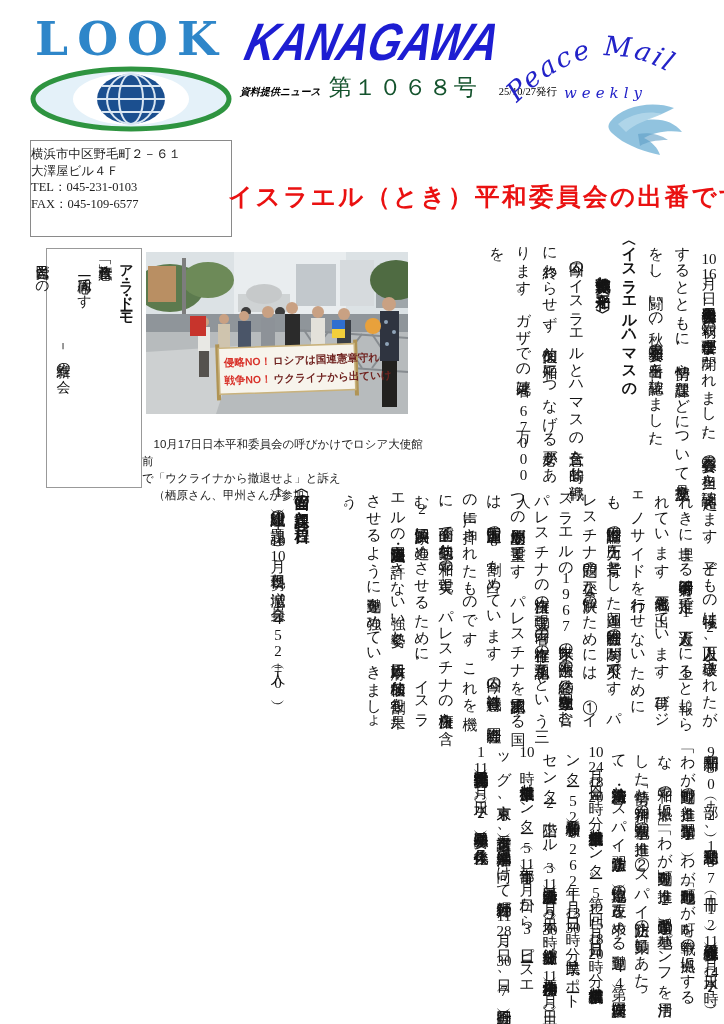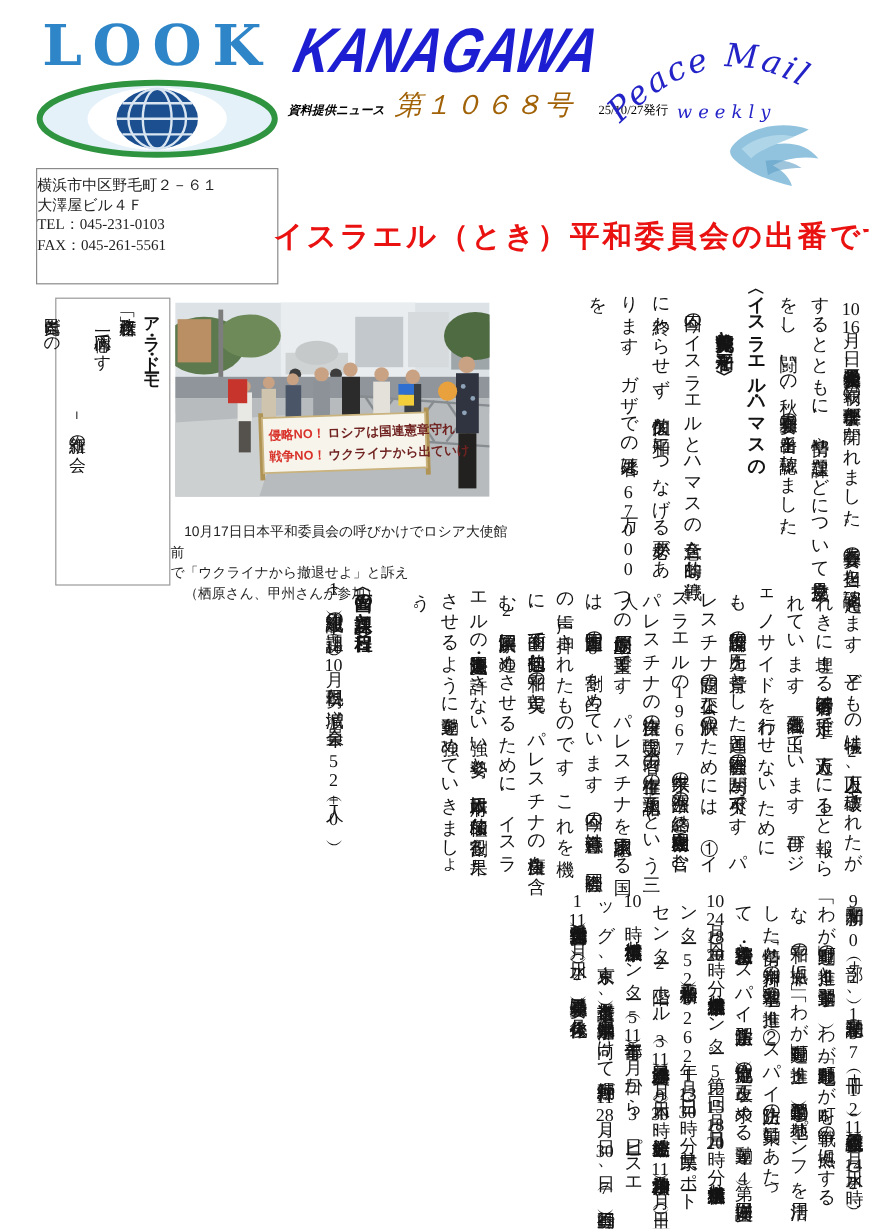--- a/index.html
+++ b/index.html
@@ -14,21 +14,21 @@
                font-size:12.5px;line-height:16.5px;color:#222;}
   .kana-block{position:absolute;left:240px;top:20px;width:280px;}
   .kanagawa{font-family:"Liberation Sans","DejaVu Sans",sans-serif;font-weight:bold;font-style:italic;
             font-size:47px;line-height:50px;color:#1d1dd2;transform:skewX(-14deg) scale(0.9,1.12);
             transform-origin:left bottom;white-space:nowrap;}
   .org-jp{font-family:"Liberation Sans","DejaVu Sans",sans-serif;font-weight:bold;font-size:19px;
           letter-spacing:2px;margin-top:6px;color:#000;}
   .news-row{display:flex;align-items:baseline;margin-top:2px;white-space:nowrap;}
   .news-label{font-family:"Liberation Sans","DejaVu Sans",sans-serif;font-weight:bold;font-style:italic;
               font-size:10px;color:#000;margin-right:8px;}
-  .issue-no{font-style:italic;font-size:23px;color:#a16207;letter-spacing:2px;}
+  .issue-no{font-size:23px;color:#14532d;letter-spacing:2px;}
   .issue-date{font-size:10.5px;color:#000;margin-left:20px;}
   .peace-svg{position:absolute;left:498px;top:12px;}
   .headline{position:absolute;left:228px;top:180px;width:496px;
             font-family:"Liberation Sans","DejaVu Sans",sans-serif;font-weight:bold;
             font-size:24.5px;letter-spacing:2.5px;color:#ea1111;white-space:nowrap;}
   
   .vtext{writing-mode:vertical-rl;text-orientation:mixed;white-space:pre-wrap;
          line-break:loose;color:#141414;}
   .tcy{text-combine-upright:all;-webkit-text-combine:horizontal;}
   .up{text-orientation:upright;}
@@ -66,21 +66,21 @@
         <line x1="73" y1="22" x2="131" y2="22"></line>
         <line x1="73" y1="48" x2="131" y2="48"></line>
       </g>
     </svg>
   </div>
 
   <div class="contact-box">
     <div>横浜市中区野毛町２－６１</div>
     <div>大澤屋ビル４Ｆ</div>
     <div>TEL：045-231-0103</div>
-    <div>FAX：045-261-5561</div>
+    <div>FAX：045-109-6577</div>
   </div>
 
   <div class="kana-block">
     <div class="kanagawa">KANAGAWA</div>
     <div class="news-row">
       <span class="news-label">資料提供ニュース</span>
       <span class="issue-no">第１０６８号</span>
       <span class="issue-date">25/10/27発行</span>
     </div>
   </div>

